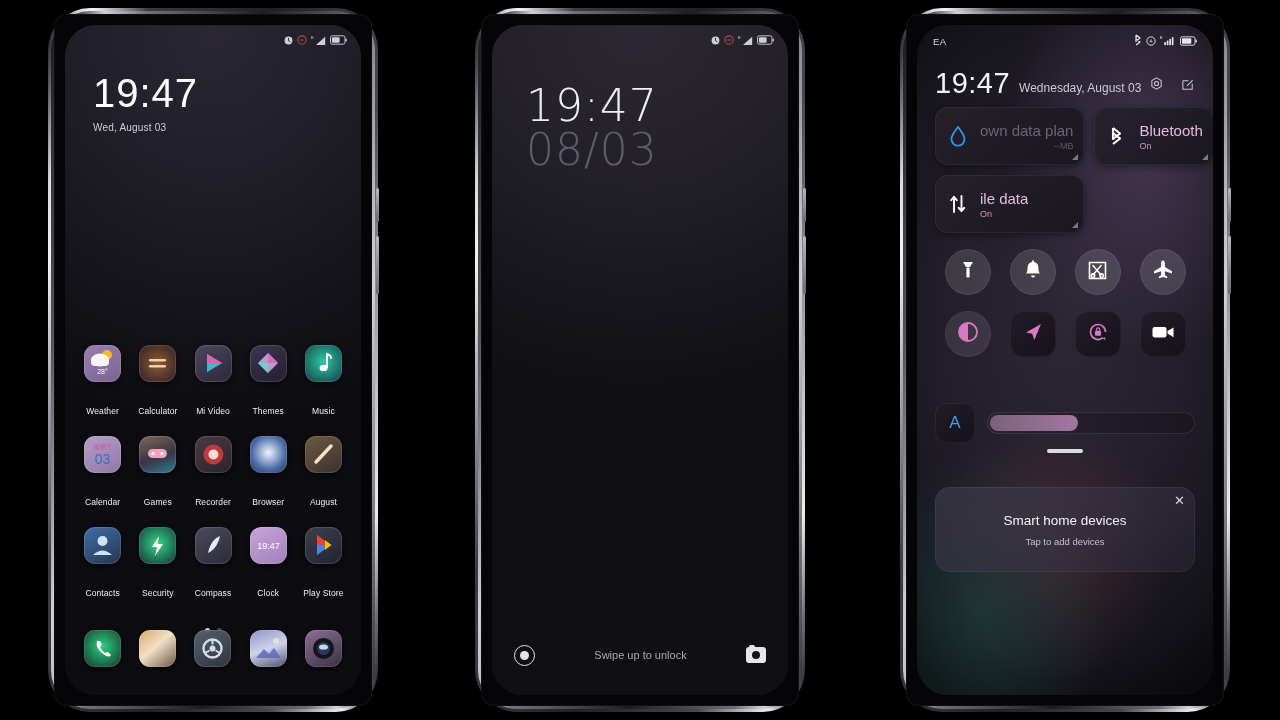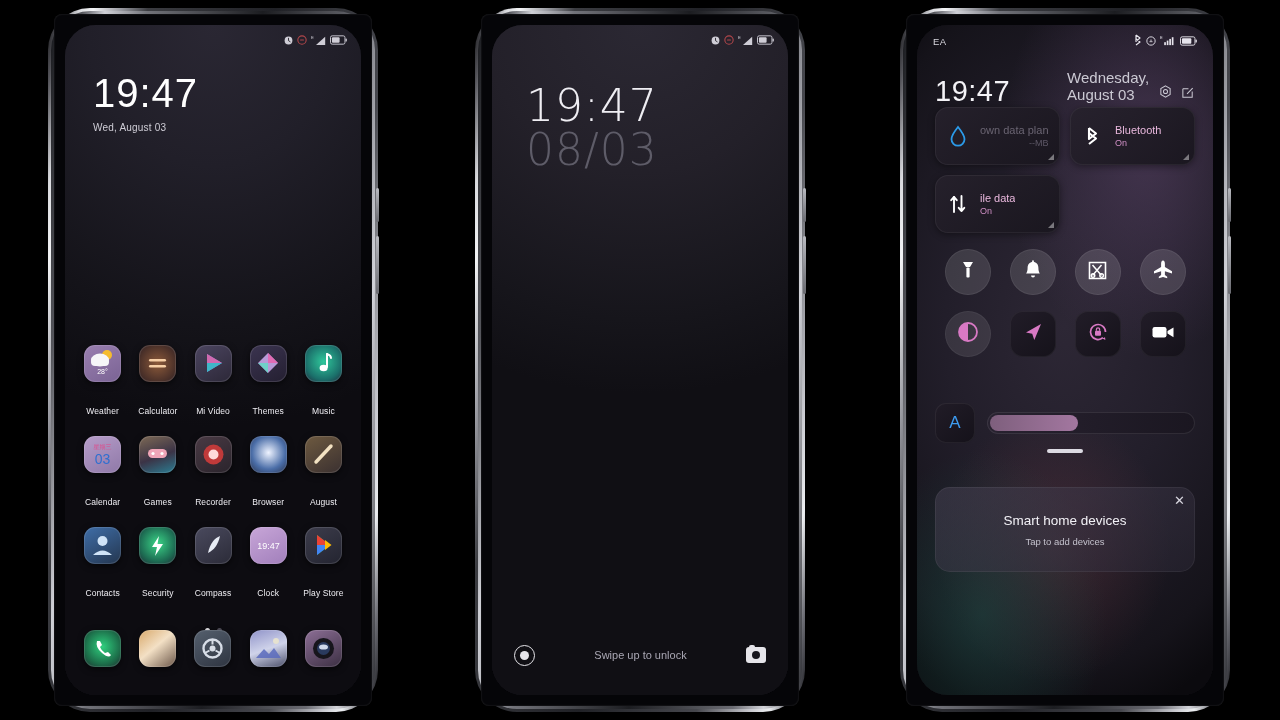--- a/index.html
+++ b/index.html
@@ -18,21 +18,21 @@
     position:absolute; inset:0; border-radius:42px;
     background:linear-gradient(100deg,#0b0b0d 0%,#54545a 3%,#d9dade 7%,#f2f3f5 10%,
       #9a9ba2 16%,#3b3c41 22%,#202126 50%,#46474d 76%,#c9cad0 88%,#eceef1 92%,#6d6e75 96%,#101014 100%);
     box-shadow:0 0 12px rgba(0,0,0,.9);
   }
   .band2 {
     position:absolute; inset:3px; border-radius:39px;
     background:linear-gradient(95deg,#16171b,#55565c 8%,#cfd0d6 14%,#72737a 25%,#1c1d21 55%,#6b6c73 82%,#d2d3d9 90%,#2a2b30 100%);
   }
   .bezel {
-    position:absolute; inset:6px; border-radius:8px;
+    position:absolute; inset:6px; border-radius:13px;
     background:#050508;
     box-shadow:inset 0 0 2px rgba(255,255,255,.18);
   }
   .screen {
     position:absolute; inset:11px; border-radius:31px; overflow:hidden;
     background:#17161d;
   }
   
   .key { position:absolute; width:3px; border-radius:2px;
          background:linear-gradient(180deg,#b9bac0,#6a6b71); }
@@ -108,32 +108,32 @@
       radial-gradient(90% 60% at 50% 45%, #2d2735 0%, #221e2a 45%, #15131a 85%, #0b0a0e 100%),
       #0b0a0e;
   }
   .cc-status { position:absolute; top:0; left:0; right:0; height:32px;
                display:flex; align-items:center; justify-content:space-between; padding:0 16px; }
   .cc-carrier { font-size:9.5px; color:#d8d6de; letter-spacing:.4px; }
   .cc-sysicons { display:flex; align-items:center; gap:4px; }
   .cc-head { position:absolute; top:44px; left:18px; right:18px;
              display:flex; align-items:flex-end; gap:9px; }
   .cc-time { font-size:29px; font-weight:300; color:#f3f2f6; line-height:1; letter-spacing:.5px; }
-  .cc-date { font-size:15px; color:#cbc9d3; padding-bottom:3px;margin-left:48px; }
+  .cc-date { font-size:12px; color:#cbc9d3; padding-bottom:3px; }
   .cc-editbtn { margin-left:auto; padding-bottom:2px; }
 
   .tiles { position:absolute; top:82px; left:18px; right:18px;
            display:grid; grid-template-columns:1fr 1fr; gap:10px; }
   .tile { height:58px; border-radius:13px; position:relative;
           background:linear-gradient(140deg, rgba(38,33,44,.92), rgba(24,21,29,.92));
           box-shadow:inset 0 0 0 1px rgba(255,255,255,.055), 0 2px 7px rgba(0,0,0,.4);
           display:flex; align-items:center; padding:0 11px; gap:11px; }
   .tile-ico { width:23px; display:flex; justify-content:center; flex:0 0 auto; }
   .tile-txt { display:flex; flex-direction:column; gap:2px; overflow:hidden; }
-  .tile-title { font-size:11px; color:#e9b8dd; white-space:nowrap; }
+  .tile-title { font-size:15px; color:#e9b8dd; white-space:nowrap; }
   .tile-title.dim { color:#6a6472; }
   .tile-sub { font-size:9px; color:#cf8fc4; }
   .tile-sub.dim { color:#5d5766;text-align:right; }
   .tile-corner { position:absolute; right:6px; bottom:5px; width:0; height:0;
                  border-left:6px solid transparent; border-bottom:6px solid rgba(255,255,255,.42); }
 
   .toggles { position:absolute; top:224px; left:18px; right:18px;
              display:grid; grid-template-columns:repeat(4,1fr); row-gap:16px; justify-items:center; }
   .tg { width:46px; height:46px; display:flex; align-items:center; justify-content:center; }
   .tg.round { border-radius:50%; background:rgba(255,255,255,.13);

